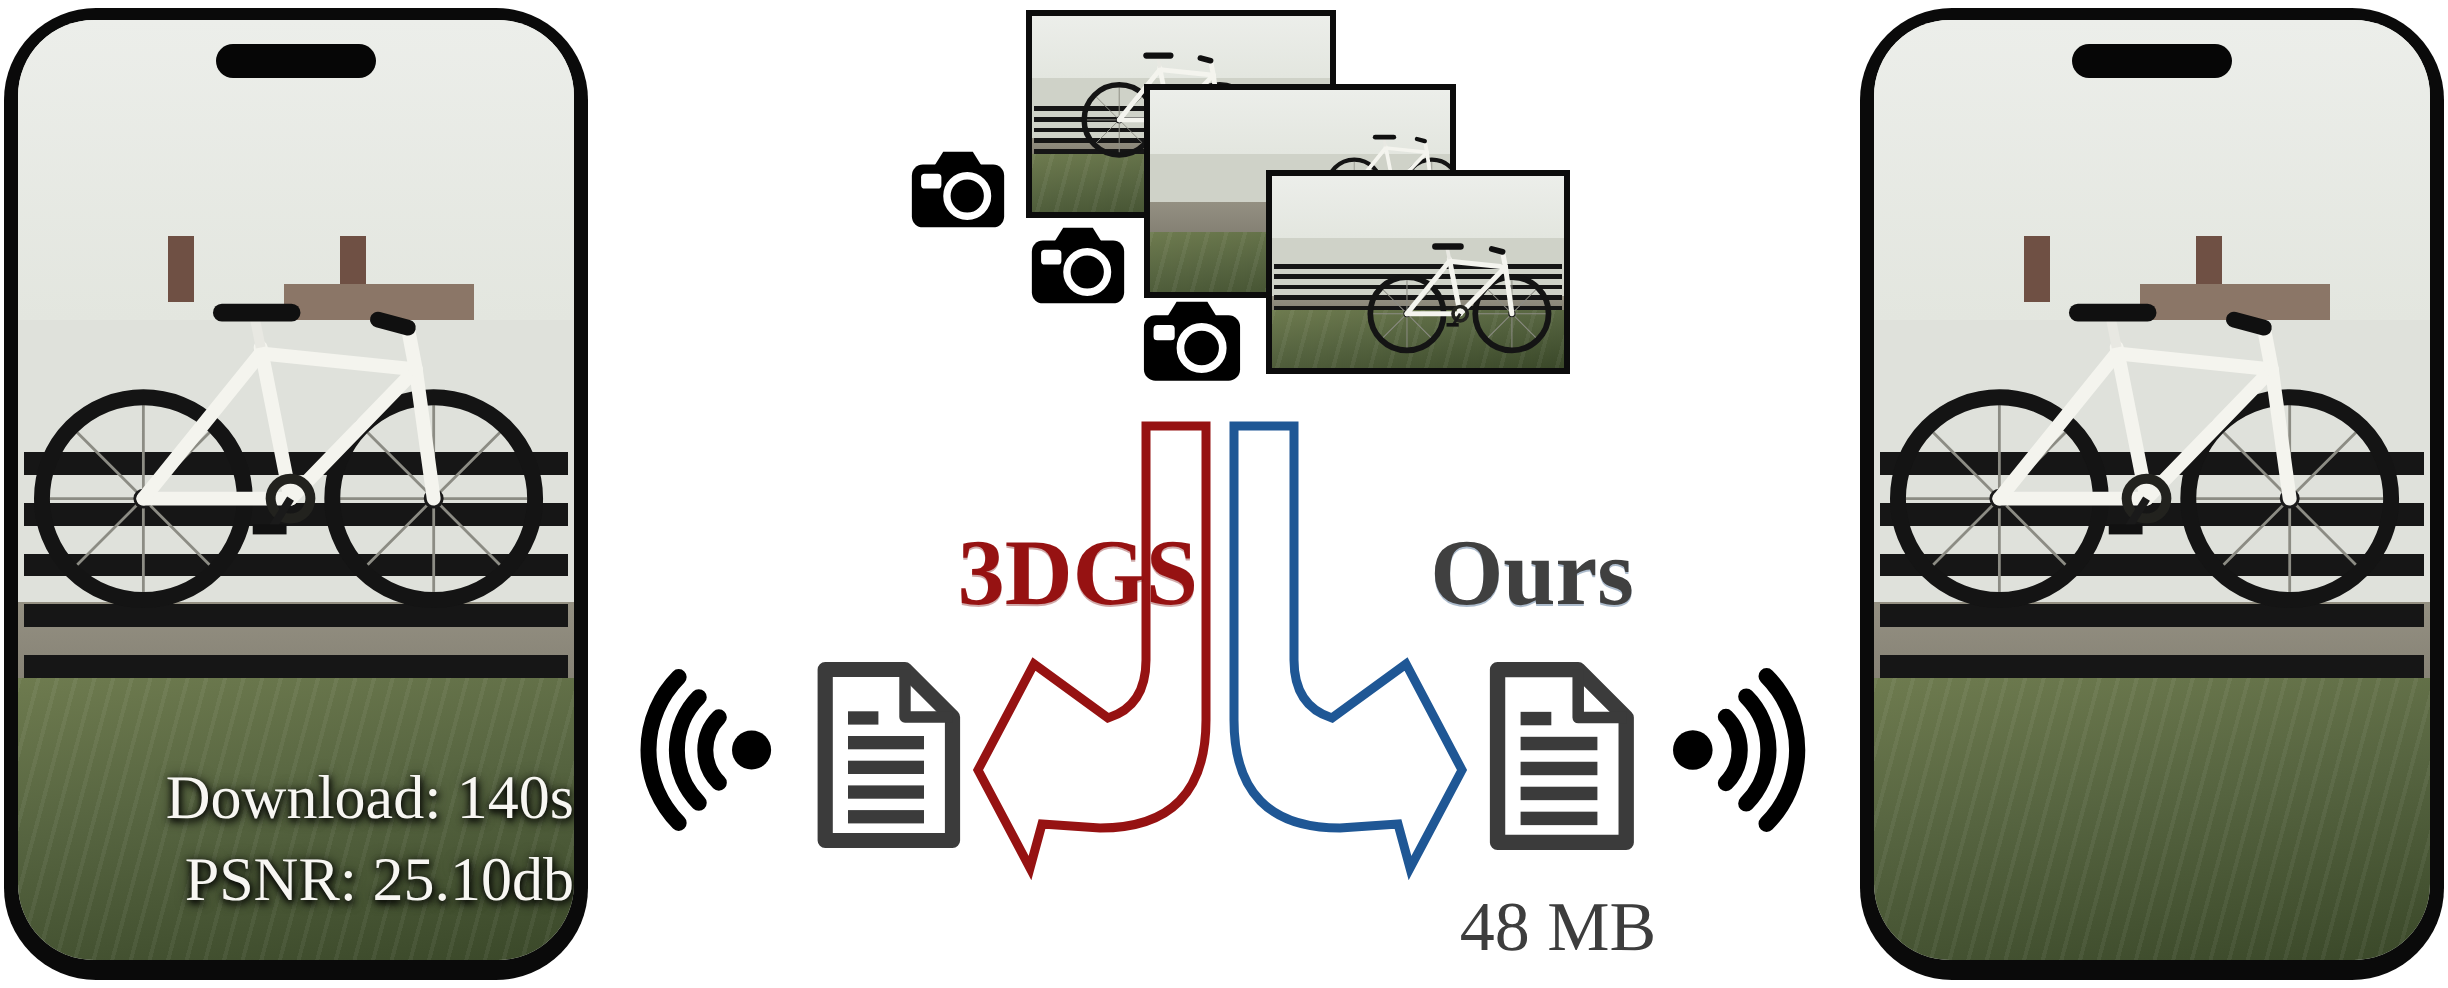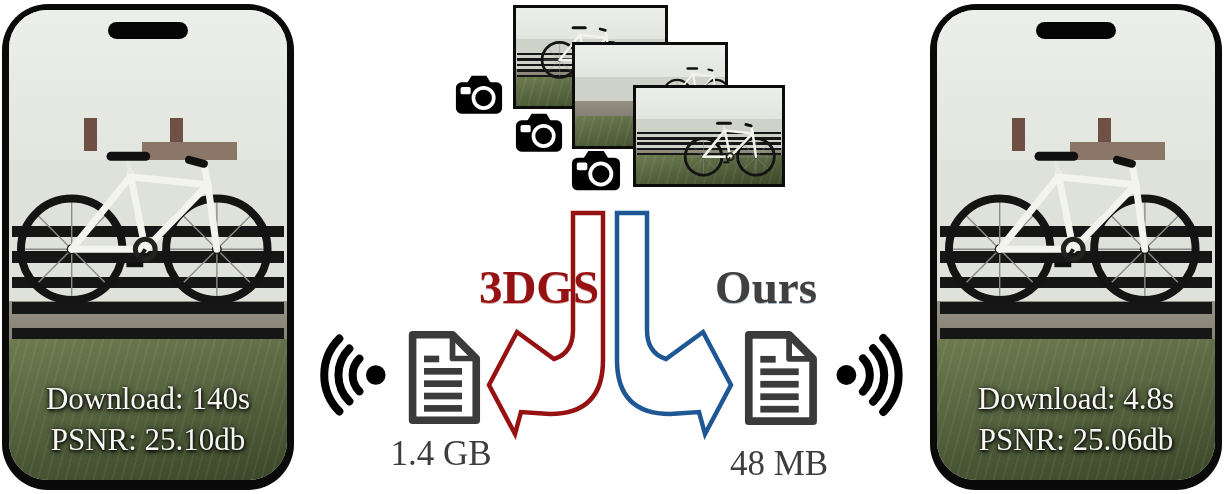--- a/index.html
+++ b/index.html
@@ -8,21 +8,21 @@
 
   
   .phone{position:absolute;top:4px;width:292px;height:486px;background:#0a0a0a;
          border-radius:46px;padding:0;box-sizing:border-box;}
   .phone--left{left:2px;}
   .phone--right{left:930px;}
   .screen{position:absolute;left:7px;top:6px;right:7px;bottom:10px;border-radius:38px;
           overflow:hidden;background:#dfe1db;}
   .island{position:absolute;left:50%;transform:translateX(-50%);top:18px;width:80px;height:17px;
           border-radius:9px;background:#060606;z-index:12;}
-  .caption{position:absolute;left:0;right:0;bottom:20px;text-align:center;z-index:11;
+  .caption{position:absolute;left:0;right:0;bottom:20px;text-align:right;z-index:11;
            color:#f7f6f2;font-size:31px;line-height:41px;
            text-shadow:0 1px 3px rgba(0,0,0,.9),0 0 7px rgba(0,0,0,.65),1px 2px 4px rgba(0,0,0,.7);}
 
   
   .scene{position:absolute;inset:0;overflow:hidden;}
   .sky{position:absolute;left:0;right:0;top:0;height:32%;
        background:linear-gradient(#eceeea,#e3e6df);}
   .foliage{position:absolute;left:0;right:0;top:2%;height:62%;
     background:
       radial-gradient(ellipse 42% 48% at 8% 26%,#36432a 0%,#36432a 45%,rgba(54,67,42,0) 72%),
@@ -230,21 +230,20 @@
   <div class="method-label method-label--3dgs">3DGS</div>
   <div class="method-label method-label--ours">Ours</div>
 
   <svg class="doc doc--left" viewBox="0 0 80 100">
       <use href="#sym-doc"></use>
     </svg>
   <svg class="doc doc--right" viewBox="0 0 80 100">
       <use href="#sym-doc"></use>
     </svg>
 
-  <div class="size-label size-label--left">1.4 GB</div>
   <div class="size-label size-label--right">48 MB</div>
 
   <svg class="signal signal--left" viewBox="0 0 90 120">
       <use href="#sym-signal-left"></use>
     </svg>
   <svg class="signal signal--right" viewBox="0 0 90 120">
       <use href="#sym-signal-right"></use>
     </svg>
 
   <div class="phone phone--right">
@@ -255,21 +254,17 @@
         <span class="chimney c1"></span>
         <span class="chimney c2"></span>
         <span class="roofband"></span>
         <div class="pathway"></div>
         <div class="bench"></div>
         <div class="grass"></div>
         <svg class="bike" viewBox="0 0 260 180">
             <use href="#sym-bike"></use>
           </svg>
       </div>
-      <div class="caption">
-        <div>Download: 4.8s</div>
-        <div>PSNR: 25.06db</div>
-      </div>
     </div>
     <div class="island"></div>
   </div>
 
 </div>
 
 </body></html>

